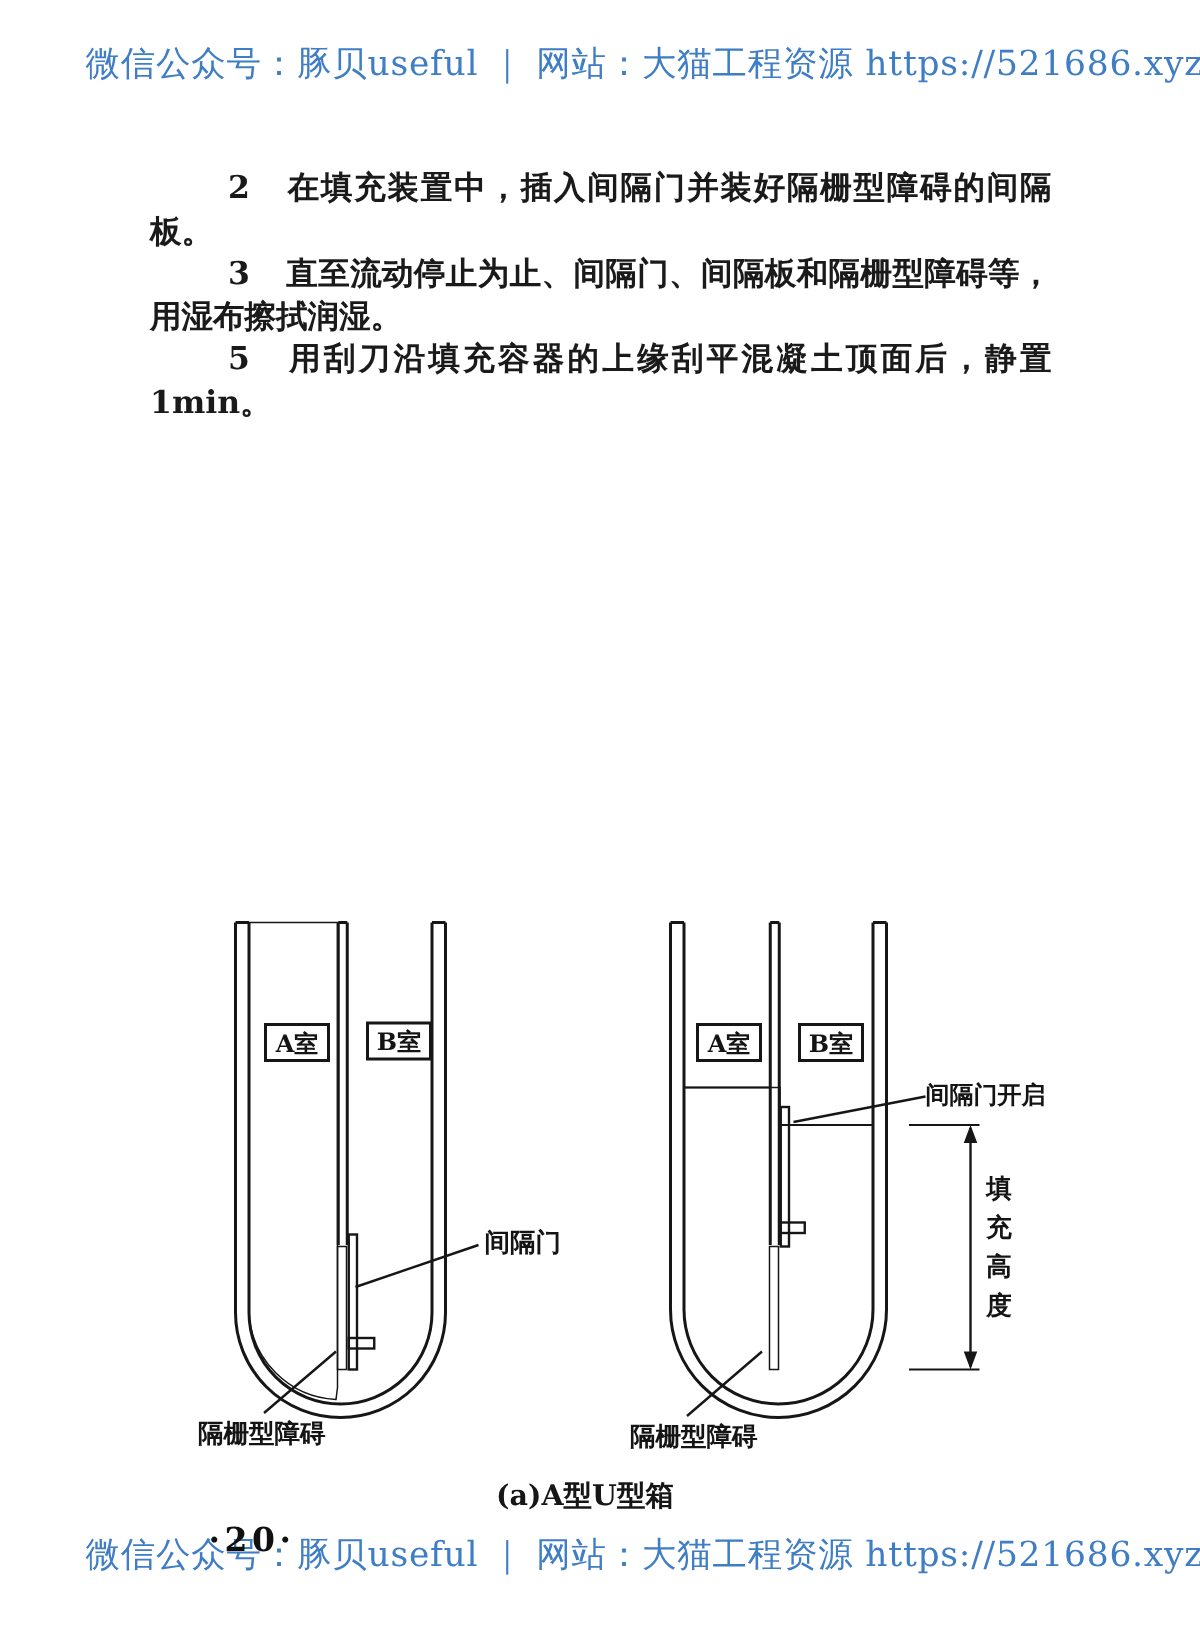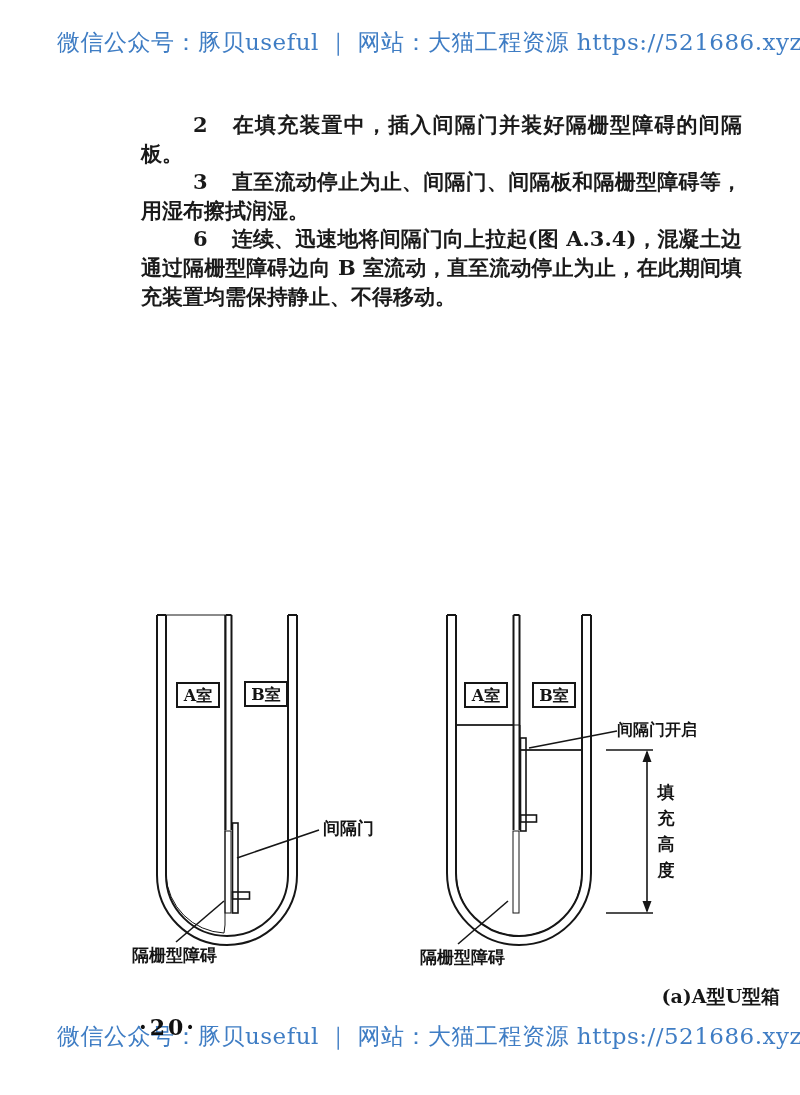--- a/index.html
+++ b/index.html
@@ -34,21 +34,20 @@
   .body-text {
     position: absolute;
     left: 100px; top: 111px;
     width: 601px;
     color: #1a1a1a;
     font-size: 21px;
     line-height: 28.6px;
     font-weight: 600;
     text-align: justify;
     text-align-last: left;
-    margin-left: 41px;
   }
   .body-text p {
     margin: 0;
     text-indent: 52px;
   }
   .pnum { font-weight: 700; margin-right: 24px; font-family: "DejaVu Serif", "Liberation Serif", serif; }
   .figure {
     position: absolute;
     left: 120px; top: 595px;
     overflow: visible;
@@ -60,35 +59,35 @@
     fill: #141414;
     stroke: none;
   }
   .chamber-box { fill: #ffffff; stroke-width: 2; }
   .wall { stroke-width: 2; }
   .leader { stroke-width: 1.6; }
   .caption {
     position: absolute;
     left: 0; top: 984px;
     width: 780px;
-    text-align: right;
+    text-align: center;
     font-size: 19px;
     font-weight: 700;
     color: #161616;
   }
 </style>
 </head>
 <body>
 
 <div class="watermark wm-top">微信公众号：豚贝useful ｜ 网站：大猫工程资源 https://521686.xyz/</div>
 
 <div class="body-text">
   <p><span class="pnum">2</span><span>在填充装置中，插入间隔门并装好隔栅型障碍的间隔板。</span></p>
   <p><span class="pnum">3</span><span>直至流动停止为止、间隔门、间隔板和隔栅型障碍等，用湿布擦拭润湿。</span></p>
-  <p><span class="pnum">6</span><span>连续、迅速地将间隔门向上拉起(图 A.3.4)，混凝土边通过隔栅型障碍边向 B 室流动，直至流动停止为止，在此期间填充装置均需保持静止、不得移动。</span></p>
+  <p><span class="pnum">5</span><span>用刮刀沿填充容器的上缘刮平混凝土顶面后，静置 1min。</span></p>
 </div>
 
 <svg class="figure" width="585" height="385" viewBox="0 0 585 385" xmlns="http://www.w3.org/2000/svg">
   <defs>
     <pattern id="stip" patternUnits="userSpaceOnUse" width="15" height="15">
       <circle cx="2" cy="2" r="1.2" fill="#111"></circle>
       <circle cx="7.5" cy="1" r="0.9" fill="#111"></circle>
       <circle cx="12" cy="3" r="1.5" fill="#111"></circle>
       <circle cx="4.5" cy="6" r="1.7" fill="#111"></circle>
       <circle cx="10" cy="7.5" r="1.1" fill="#111"></circle>

